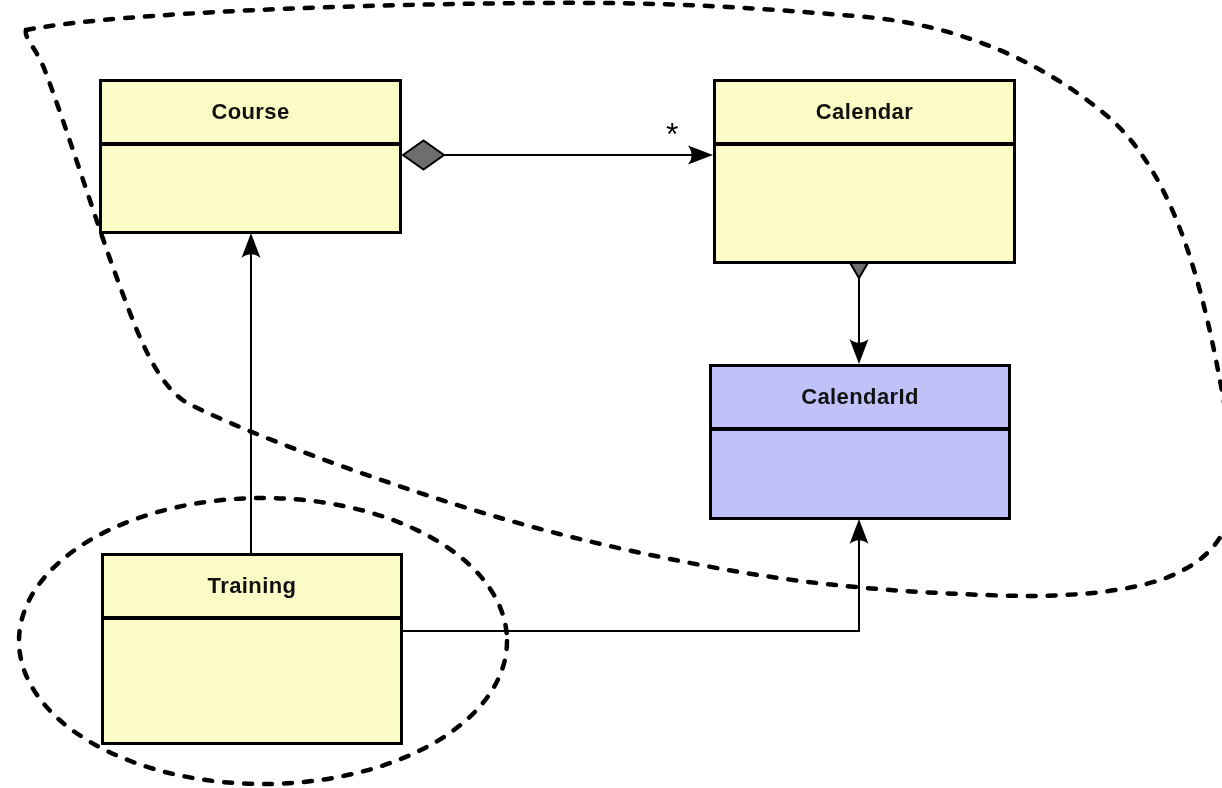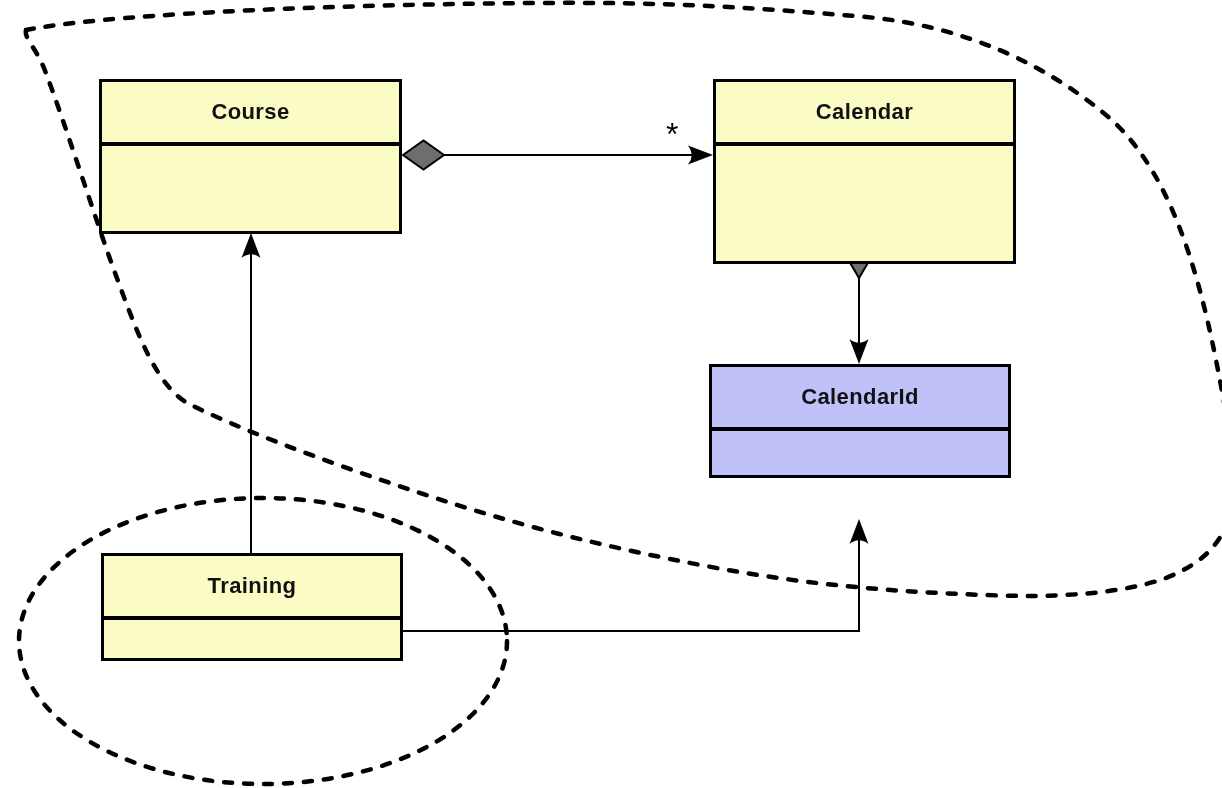--- a/index.html
+++ b/index.html
@@ -21,22 +21,22 @@
     font-weight:bold;font-size:22px;letter-spacing:0.4px;color:#111;
   }
   .class-attrs{flex:1;}
   .multiplicity{
     position:absolute;z-index:3;font-size:32px;font-weight:normal;color:#000;
     line-height:1;
   }
   
   #box-course    {left:83px;  top:79px;  width:303px; height:155px;}
   #box-calendar  {left:697px; top:79px;  width:303px; height:185px;}
-  #box-calendarid{left:693px; top:364px; width:302px; height:114px;}
-  #box-training  {left:85px;  top:553px; width:302px; height:108px;}
+  #box-calendarid{left:693px; top:364px; width:302px; height:156px;}
+  #box-training  {left:85px;  top:553px; width:302px; height:192px;}
   #star-label{left:650px; top:118px;}
 </style>
 </head>
 <body>
 
 <div id="canvas">
 
   <svg class="layer" width="1222" height="788" viewBox="0 0 1222 788">
 
     <path d="M 10 30

